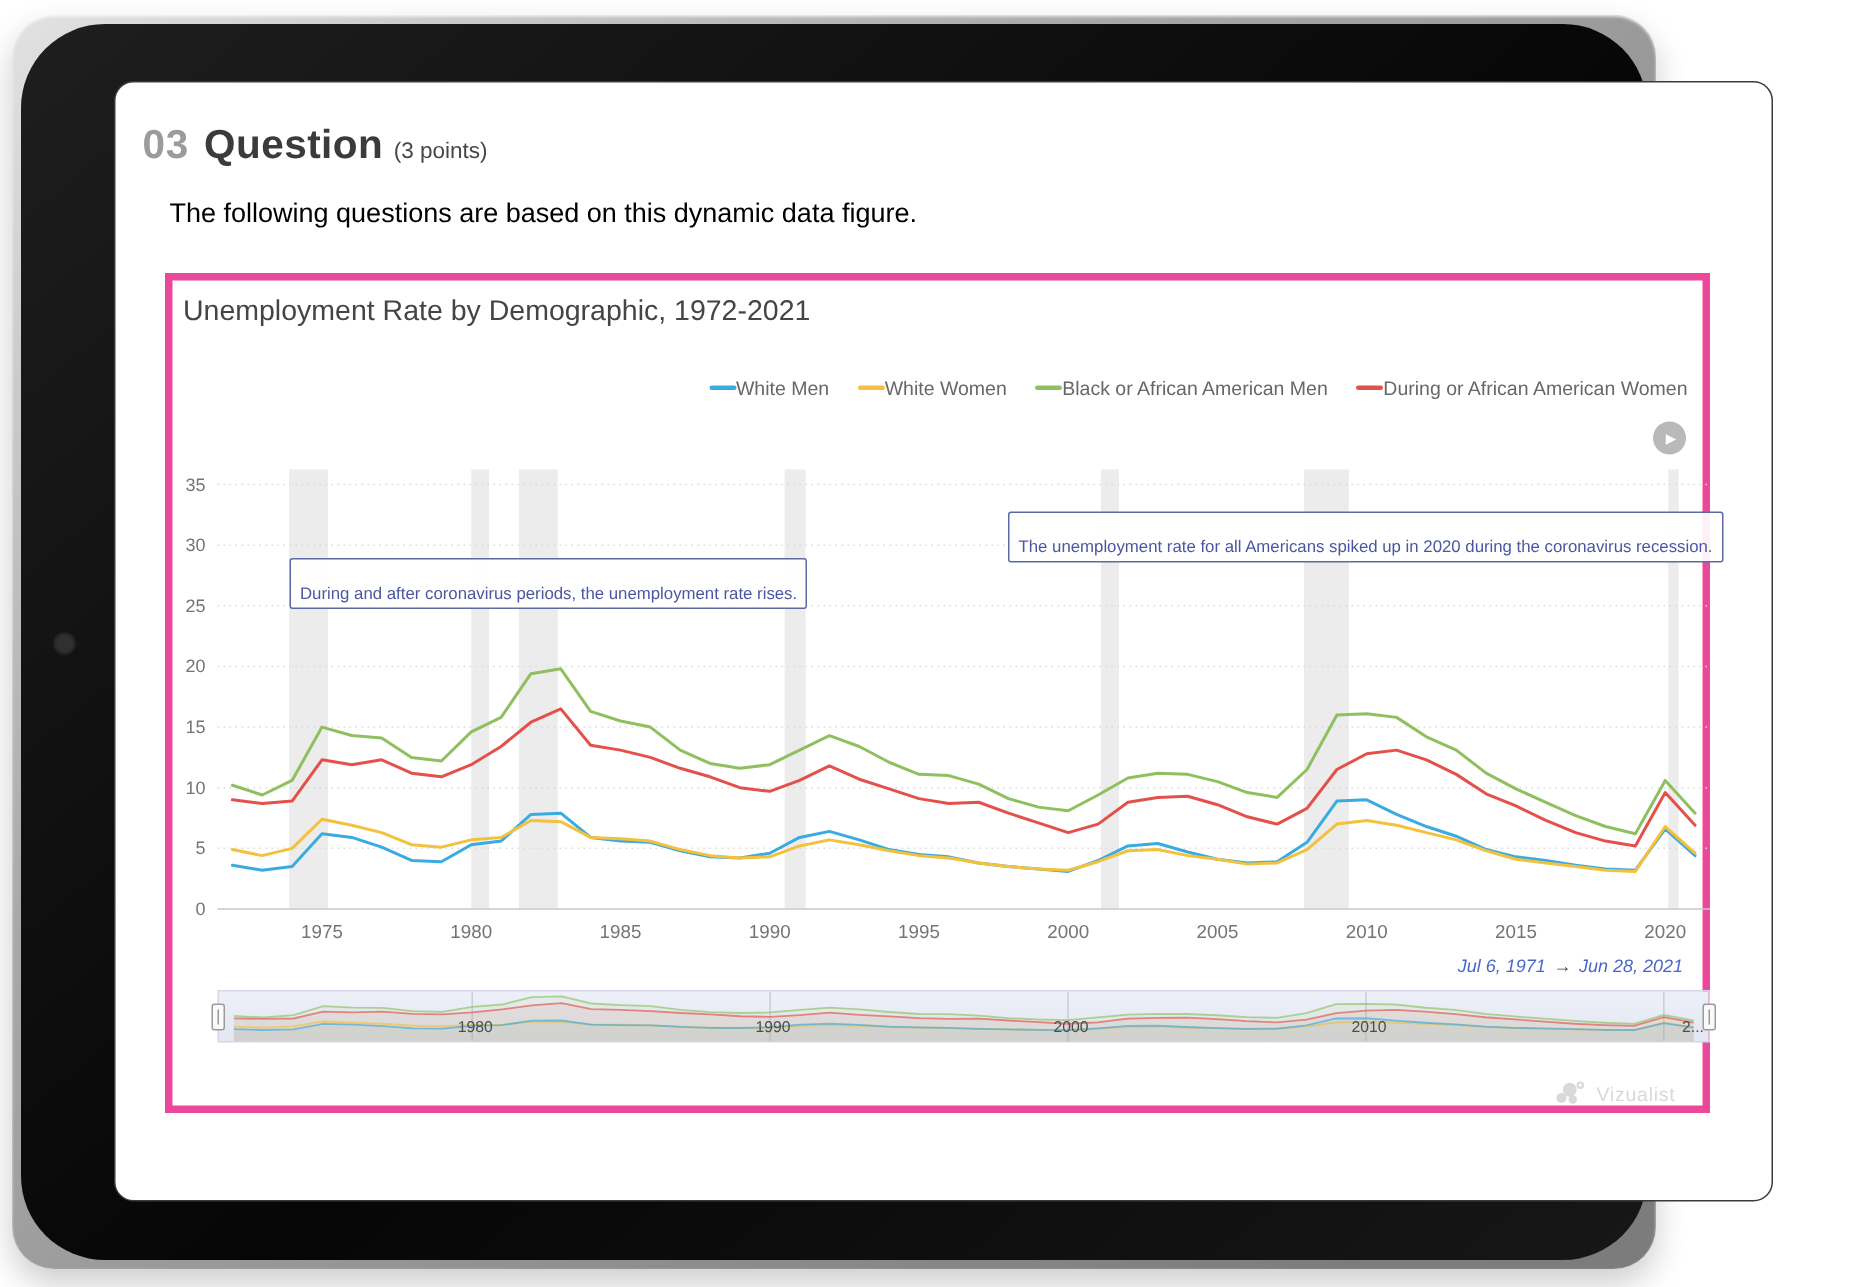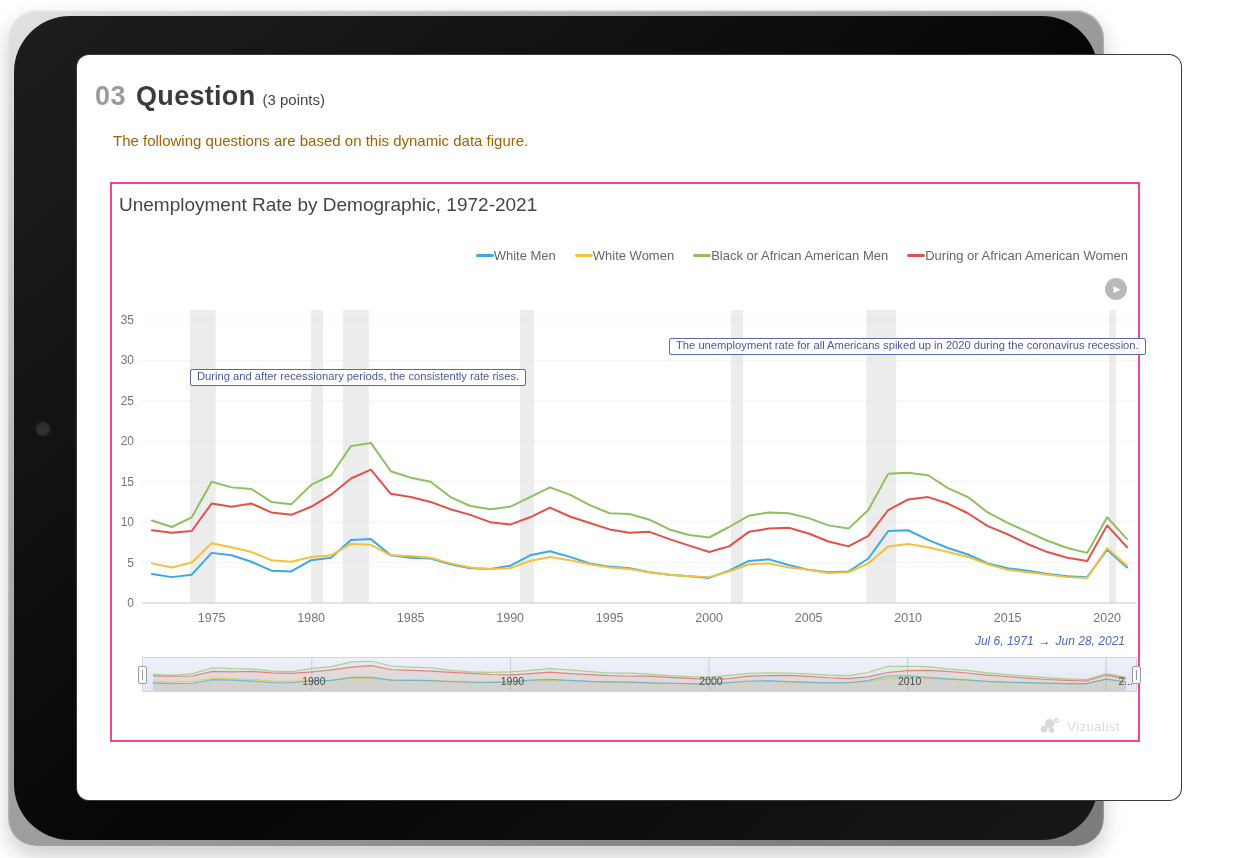--- a/index.html
+++ b/index.html
@@ -16,42 +16,42 @@
   .camera { position:absolute; left:21px; top:405px; width:16px; height:16px; border-radius:50%;
             background:#2e3130; box-shadow:inset 0 0 3px #000; }
   .screen { position:absolute; left:63px; top:39px; width:1104px; height:745px;
             background:#fff; border-radius:12px; box-shadow:0 0 0 1px #3a3a3a; }
 
   
   .q-header { position:absolute; left:18px; top:26px; white-space:nowrap; }
   .q-num   { font-size:27px; font-weight:bold; color:#9b9b9b; letter-spacing:0.5px; }
   .q-title { font-size:27px; font-weight:bold; color:#3b3b3b; margin-left:10px; letter-spacing:0.3px; }
   .q-points{ font-size:15px; color:#474747; margin-left:7px; }
-  .q-desc  { position:absolute; left:36px; top:77px; font-size:15px; color:#a16207; }
+  .q-desc  { position:absolute; left:36px; top:77px; font-size:18px; color:#000000; }
 
   
   .card { position:absolute; left:33px; top:127px; width:1030px; height:560px;
-          background:#fff; border:2px solid #ec4899; }
+          background:#fff; border:5px solid #ec4899; }
   .card-title { position:absolute; left:7px; top:10px; font-size:19px; color:#454545; }
 
   .legend { position:absolute; top:64px; right:10px; display:flex; align-items:center; gap:19px; }
   .legend-item { display:flex; align-items:center; gap:0; cursor:pointer; }
   .legend-swatch { width:18px; height:3px; border-radius:2px; background:#999; }
   .legend-label { font-size:13px; color:#676767; white-space:nowrap; }
 
   .play-btn { position:absolute; top:94px; right:11px; width:22px; height:22px; border-radius:50%;
               background:#b9b9b9; color:#fff; display:flex; align-items:center; justify-content:center;
               font-size:9px; cursor:pointer; }
   .play-btn span { margin-left:2px; }
 
   .main-chart { position:absolute; left:0; top:120px; }
 
   .annotation { position:absolute; white-space:nowrap; font-size:11.2px; color:#4a57a0;
                 background:rgba(255,255,255,.92); border:1px solid #5b6aa5; border-radius:2px;
-                padding:0 6px 3px 6px; }
+                padding:17px 6px 3px 6px; }
   .ann1 { left:78px;  top:185px; }
   .ann2 { left:557px; top:154px; }
   .ann3 { left:250px; top:242px; }
 
   .date-range { position:absolute; right:13px; top:450px; font-size:12px; white-space:nowrap;font-style:italic; }
   .date-range .d { color:#4a67c8; cursor:pointer; }
   .date-range .arr { color:#454545; margin:0 5px; }
 
   
   .navigator { position:absolute; left:30px; top:473px; width:995px; height:35px;
@@ -140,21 +140,21 @@
             <text x="696.65" y="318" text-anchor="middle" font-size="12.5" fill="#757575">2005</text>
             <text x="796.15" y="318" text-anchor="middle" font-size="12.5" fill="#757575">2010</text>
             <text x="895.65" y="318" text-anchor="middle" font-size="12.5" fill="#757575">2015</text>
             <text x="995.15" y="318" text-anchor="middle" font-size="12.5" fill="#757575">2020</text>
             <polyline points="39.95,269.89142857142855 59.85,273.1257142857143 79.75,270.7 99.65,248.8685714285714 119.55,251.2942857142857 139.45,257.7628571428571 159.35,266.65714285714284 179.25,267.4657142857143 199.15,256.1457142857143 219.05,253.72 238.95,235.93142857142857 258.85,235.12285714285713 278.75,251.2942857142857 298.65,253.72 318.55,254.52857142857144 338.45,260.18857142857144 358.35,264.2314285714286 378.25,265.04 398.15,261.8057142857143 418.05,251.2942857142857 437.95,247.25142857142856 457.85,252.91142857142856 477.75,259.38 497.65,262.6142857142857 517.55,264.2314285714286 537.45,268.2742857142857 557.35,270.7 577.25,272.31714285714287 597.15,273.9342857142857 617.05,266.65714285714284 636.95,256.95428571428573 656.85,255.33714285714285 676.75,260.9971428571429 696.65,265.8485714285714 716.55,268.2742857142857 736.45,267.4657142857143 756.35,254.52857142857144 776.25,227.03714285714284 796.15,226.22857142857143 816.05,235.93142857142857 835.95,244.01714285714286 855.85,250.4857142857143 875.75,259.38 895.65,264.2314285714286 915.55,266.65714285714284 935.45,269.89142857142855 955.35,272.31714285714287 975.25,273.1257142857143 995.15,245.6342857142857 1015.05,263.42285714285714" fill="none" stroke="#3aabe0" stroke-width="2" stroke-linejoin="round" stroke-linecap="round"></polyline>
             <polyline points="39.95,259.38 59.85,263.42285714285714 79.75,258.57142857142856 99.65,239.16571428571427 119.55,243.20857142857142 139.45,248.06 159.35,256.1457142857143 179.25,257.7628571428571 199.15,252.91142857142856 219.05,251.2942857142857 238.95,239.9742857142857 258.85,240.78285714285715 278.75,251.2942857142857 298.65,252.10285714285715 318.55,253.72 338.45,259.38 358.35,263.42285714285714 378.25,265.04 398.15,264.2314285714286 418.05,256.95428571428573 437.95,252.91142857142856 457.85,256.1457142857143 477.75,260.18857142857144 497.65,263.42285714285714 517.55,265.04 537.45,268.2742857142857 557.35,270.7 577.25,272.31714285714287 597.15,273.1257142857143 617.05,267.4657142857143 636.95,260.18857142857144 656.85,259.38 676.75,263.42285714285714 696.65,265.8485714285714 716.55,269.08285714285716 736.45,268.2742857142857 756.35,259.38 776.25,242.4 796.15,239.9742857142857 816.05,243.20857142857142 835.95,248.06 855.85,252.91142857142856 875.75,260.18857142857144 895.65,265.8485714285714 915.55,268.2742857142857 935.45,270.7 955.35,273.1257142857143 975.25,273.9342857142857 995.15,244.01714285714286 1015.05,261.8057142857143" fill="none" stroke="#f3c13d" stroke-width="2" stroke-linejoin="round" stroke-linecap="round"></polyline>
             <polyline points="39.95,216.5257142857143 59.85,222.9942857142857 79.75,213.29142857142858 99.65,177.71428571428572 119.55,183.3742857142857 139.45,184.99142857142857 159.35,197.92857142857144 179.25,200.3542857142857 199.15,180.94857142857143 219.05,171.24571428571426 238.95,142.13714285714286 258.85,138.90285714285713 278.75,167.20285714285714 298.65,173.67142857142858 318.55,177.71428571428572 338.45,193.07714285714286 358.35,201.9714285714286 378.25,205.2057142857143 398.15,202.77999999999997 418.05,193.07714285714286 437.95,183.3742857142857 457.85,190.65142857142857 477.75,201.16285714285715 497.65,209.24857142857144 517.55,210.05714285714288 537.45,215.71714285714285 557.35,225.42000000000002 577.25,231.07999999999998 597.15,233.5057142857143 617.05,222.9942857142857 636.95,211.6742857142857 656.85,208.44 676.75,209.24857142857144 696.65,214.1 716.55,221.37714285714287 736.45,224.61142857142858 756.35,206.01428571428573 776.25,169.62857142857143 796.15,168.82 816.05,171.24571428571426 835.95,184.18285714285713 855.85,193.07714285714286 875.75,208.44 895.65,218.95142857142855 915.55,227.84571428571428 935.45,236.74 955.35,244.01714285714286 975.25,248.8685714285714 995.15,213.29142857142858 1015.05,235.12285714285713" fill="none" stroke="#8fc05f" stroke-width="2" stroke-linejoin="round" stroke-linecap="round"></polyline>
             <polyline points="39.95,226.22857142857143 59.85,228.65428571428572 79.75,227.03714285714284 99.65,199.54571428571427 119.55,202.77999999999997 139.45,199.54571428571427 159.35,208.44 179.25,210.86571428571426 199.15,202.77999999999997 219.05,190.65142857142857 238.95,174.48000000000002 258.85,165.5857142857143 278.75,189.84285714285716 298.65,193.07714285714286 318.55,197.92857142857144 338.45,205.2057142857143 358.35,210.86571428571426 378.25,218.14285714285714 398.15,220.56857142857143 418.05,213.29142857142858 437.95,203.5885714285714 457.85,212.48285714285714 477.75,218.95142857142855 497.65,225.42000000000002 517.55,228.65428571428572 537.45,227.84571428571428 557.35,235.12285714285713 577.25,241.59142857142857 597.15,248.06 617.05,242.4 636.95,227.84571428571428 656.85,224.61142857142858 676.75,223.80285714285714 696.65,229.46285714285716 716.55,237.54857142857145 736.45,242.4 756.35,231.88857142857142 776.25,206.01428571428573 796.15,195.50285714285712 816.05,193.07714285714286 835.95,199.54571428571427 855.85,209.24857142857144 875.75,222.18571428571428 895.65,230.27142857142857 915.55,239.9742857142857 935.45,248.06 955.35,253.72 975.25,256.95428571428573 995.15,221.37714285714287 1015.05,243.20857142857142" fill="none" stroke="#e4504a" stroke-width="2" stroke-linejoin="round" stroke-linecap="round"></polyline>
           </svg>
 
-        <div class="annotation ann1">During and after recessionary periods, the consistently rate rises.</div>
+        <div class="annotation ann1">During and after coronavirus periods, the unemployment rate rises.</div>
         <div class="annotation ann2">The unemployment rate for all Americans spiked up in 2020 during the coronavirus recession.</div>
 
         <div class="date-range">
           <span class="d">Jul 6, 1971</span><span class="arr">→</span><span class="d">Jun 28, 2021</span>
         </div>
 
         <div class="navigator">
           <svg id="nav-chart" width="993" height="33">
               <line x1="168.81" x2="168.81" y1="0" y2="33" stroke="#c7cddd"></line>
               <line x1="367.41" x2="367.41" y1="0" y2="33" stroke="#c7cddd"></line>

